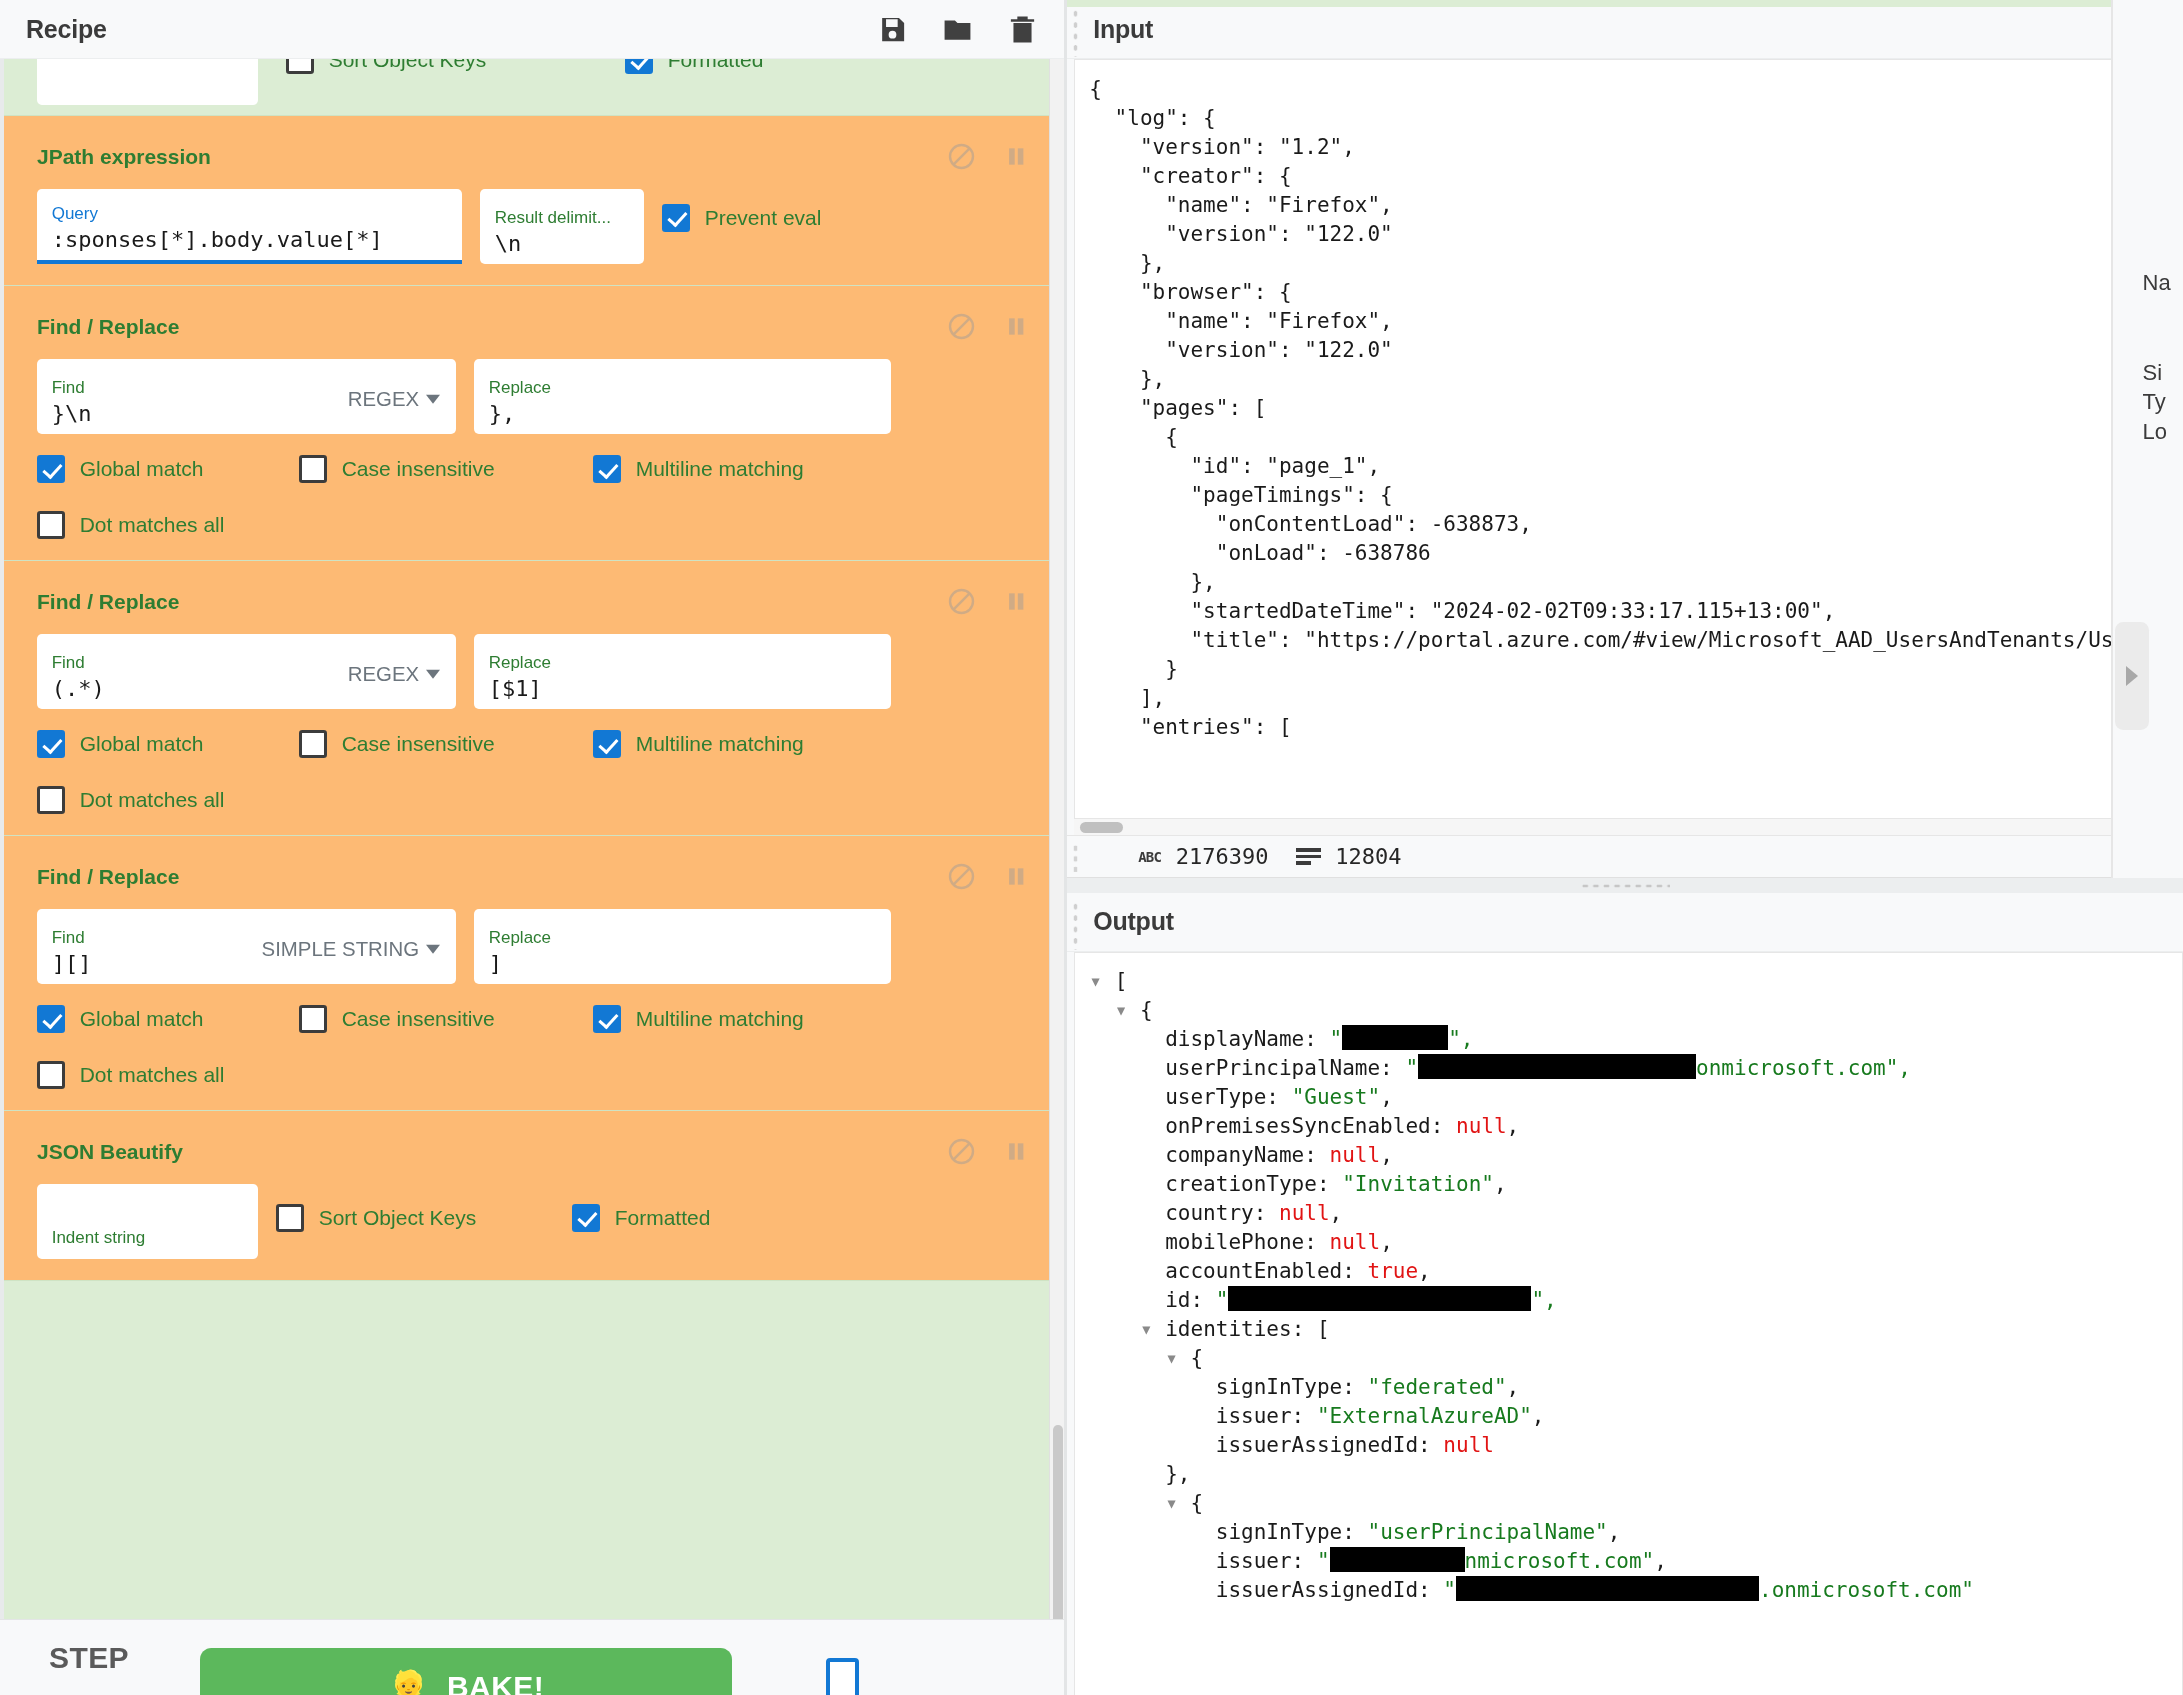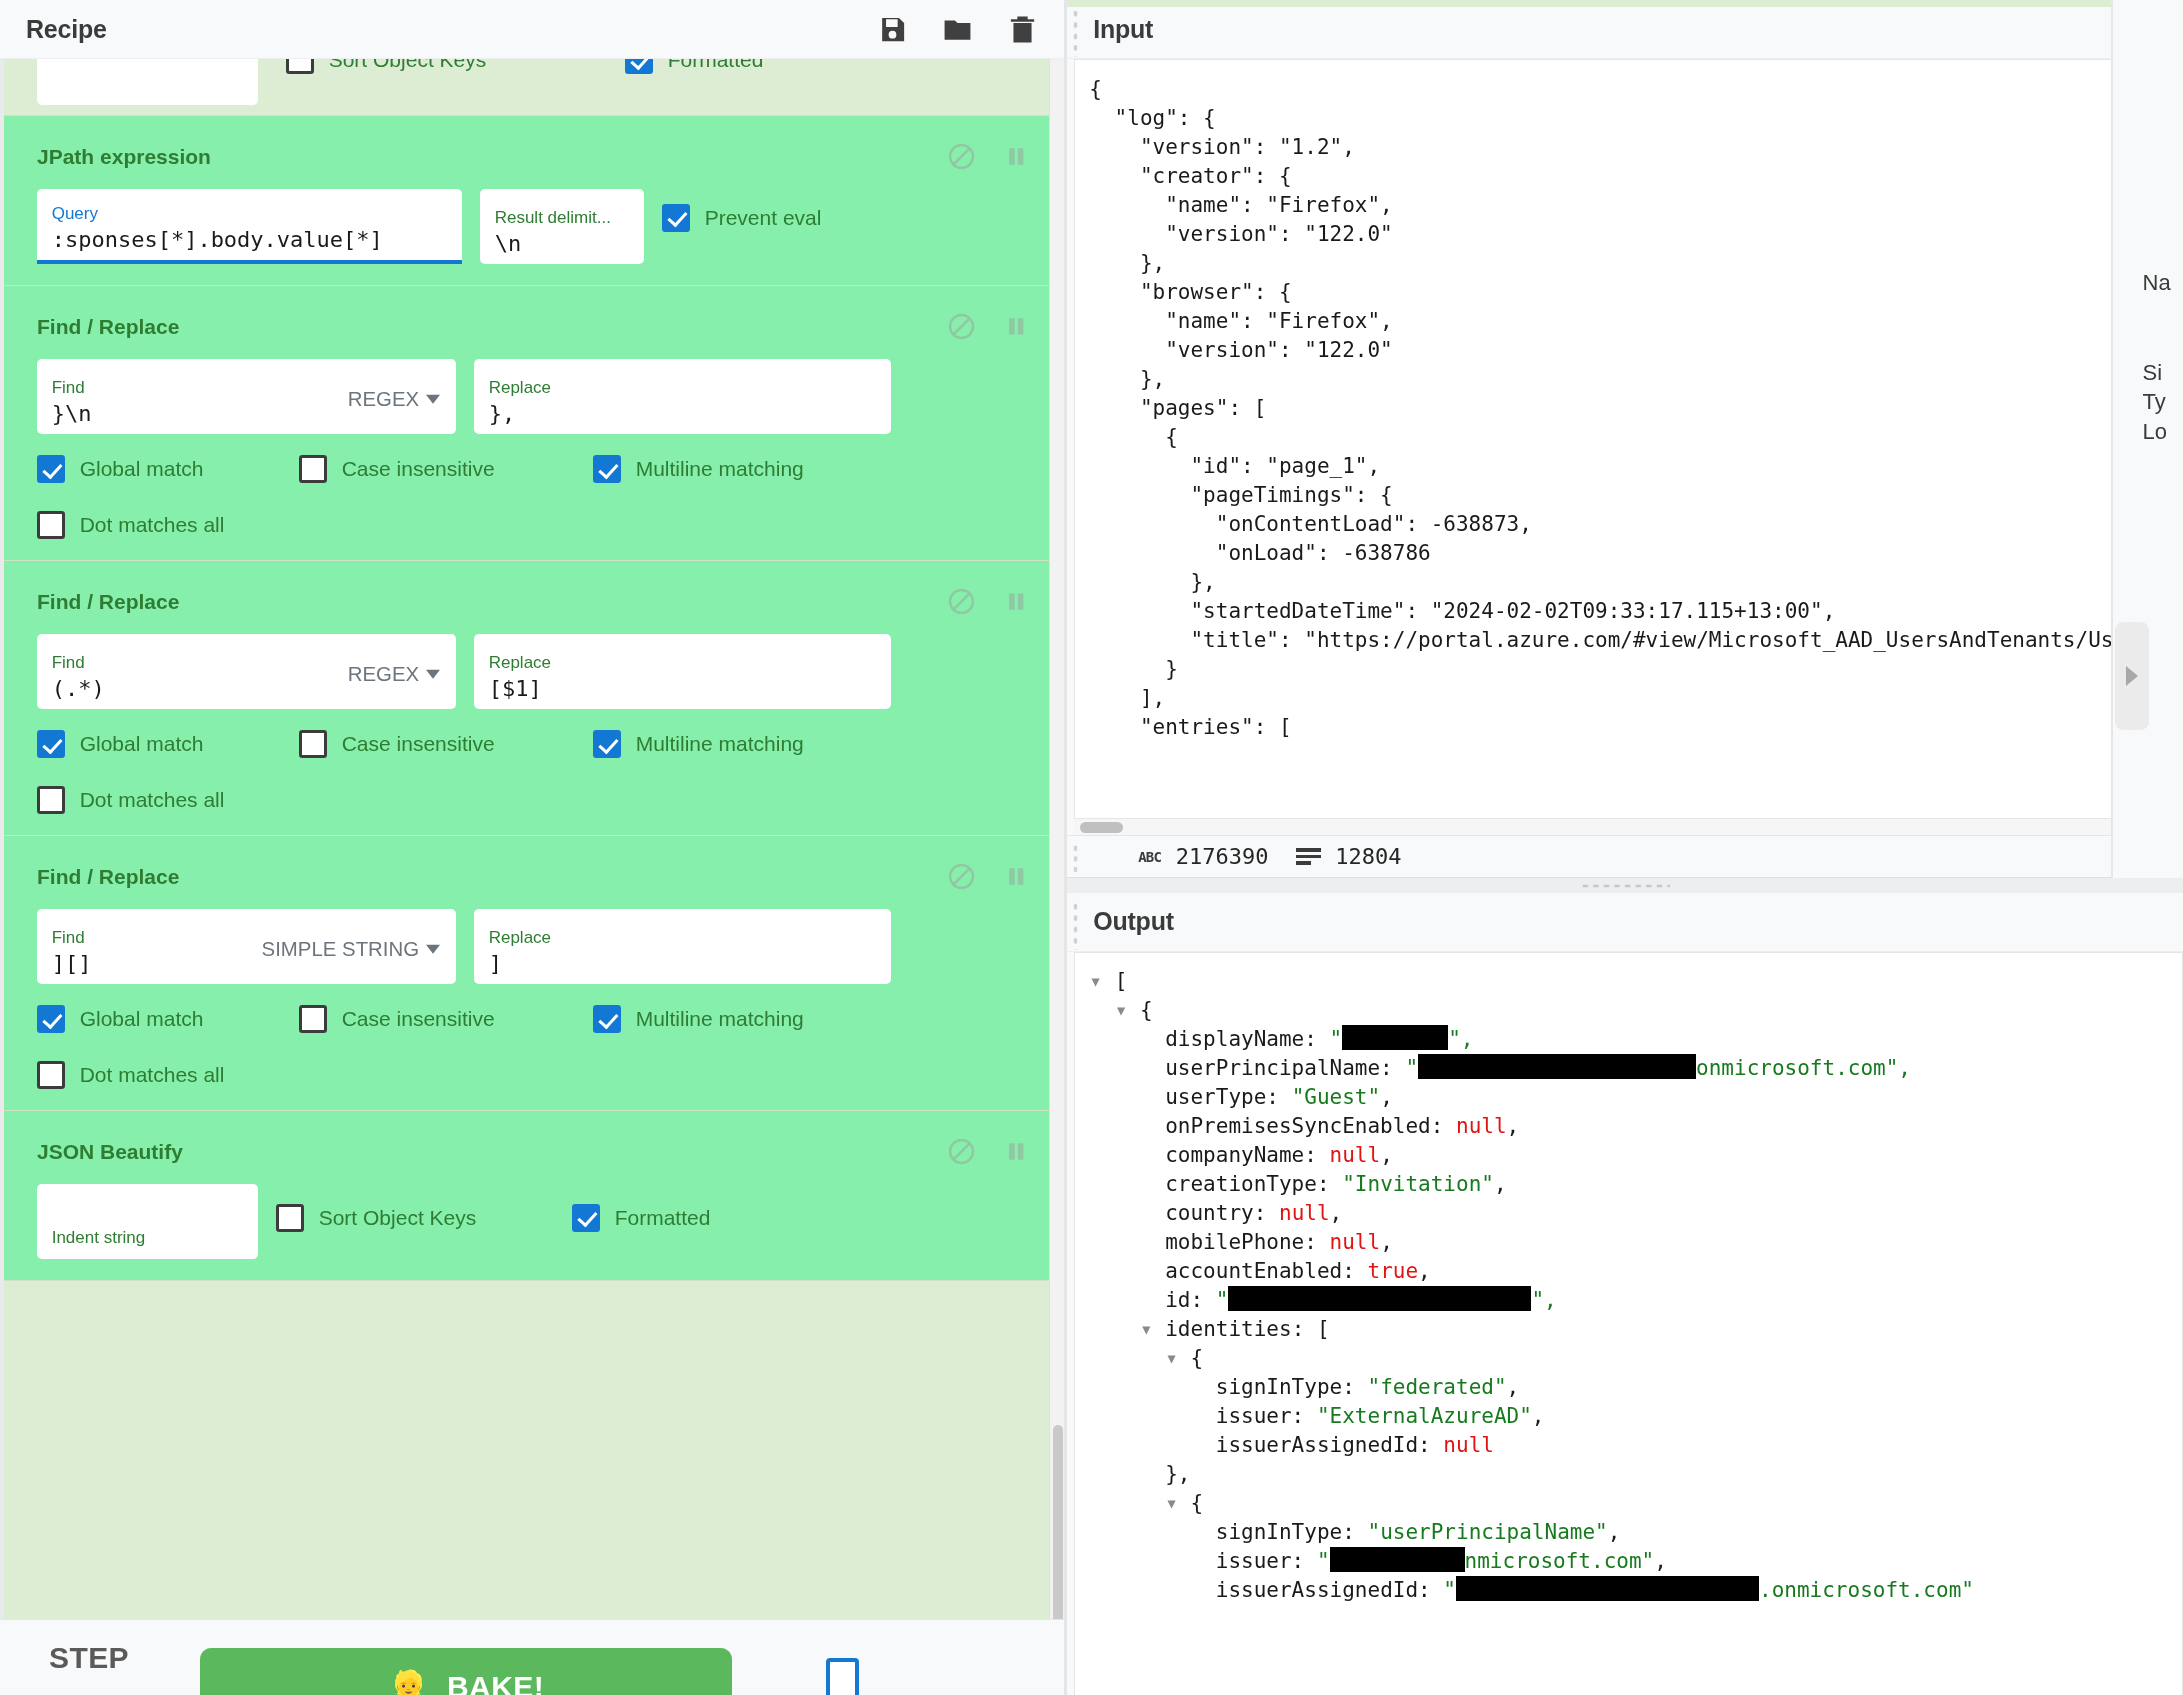--- a/index.html
+++ b/index.html
@@ -45,21 +45,21 @@
   .rec-scrollbar {
     position: absolute; right: 0; top: 0; width: 14.7px; height: 100%;
     background: #f2f2f2; border-left: 0.8px solid #e0e0e0;
   }
   .rec-scrollbar .thumb {
     position: absolute; left: 2.5px; width: 9.8px; top: 1366px; height: 270px;
     background: #c9c9c9; border-radius: 4.9px;
   }
 
   .op {
-    background: #86efac;
+    background: #fdba74;
     border-bottom: 1.6px solid #cfe3c4;
     padding: 0 0 21px 0;
     position: relative;
   }
   .op-head {
     display: flex; align-items: center;
     padding: 26px 36px 0 33px;
   }
   .op-title {
     font-size: 21px; font-weight: bold; color: #2e7d32;

